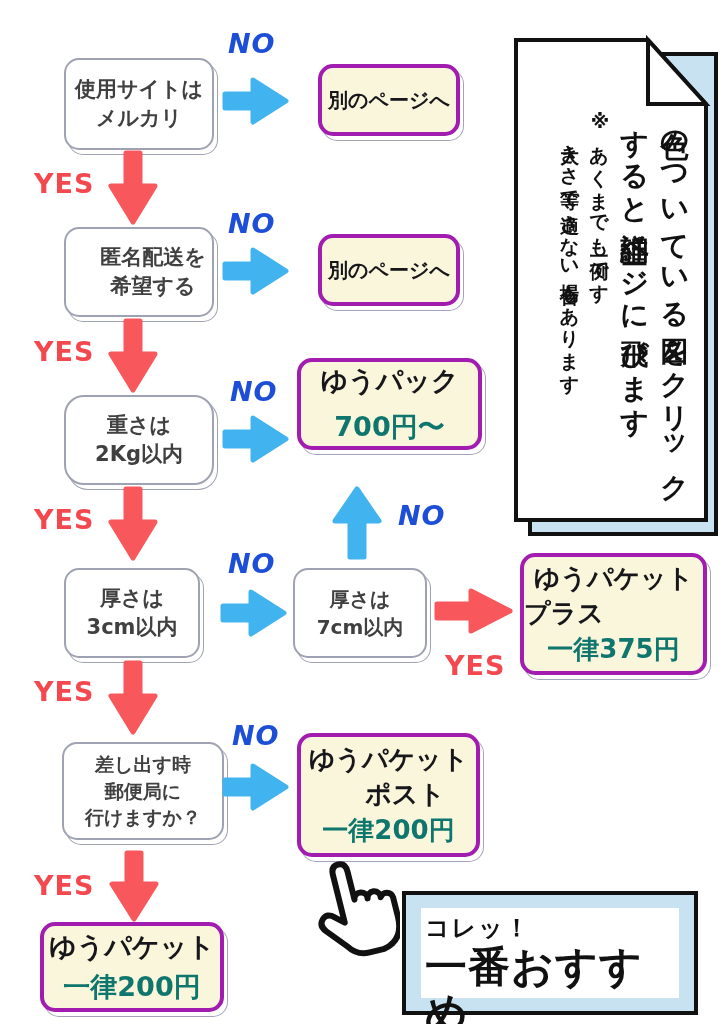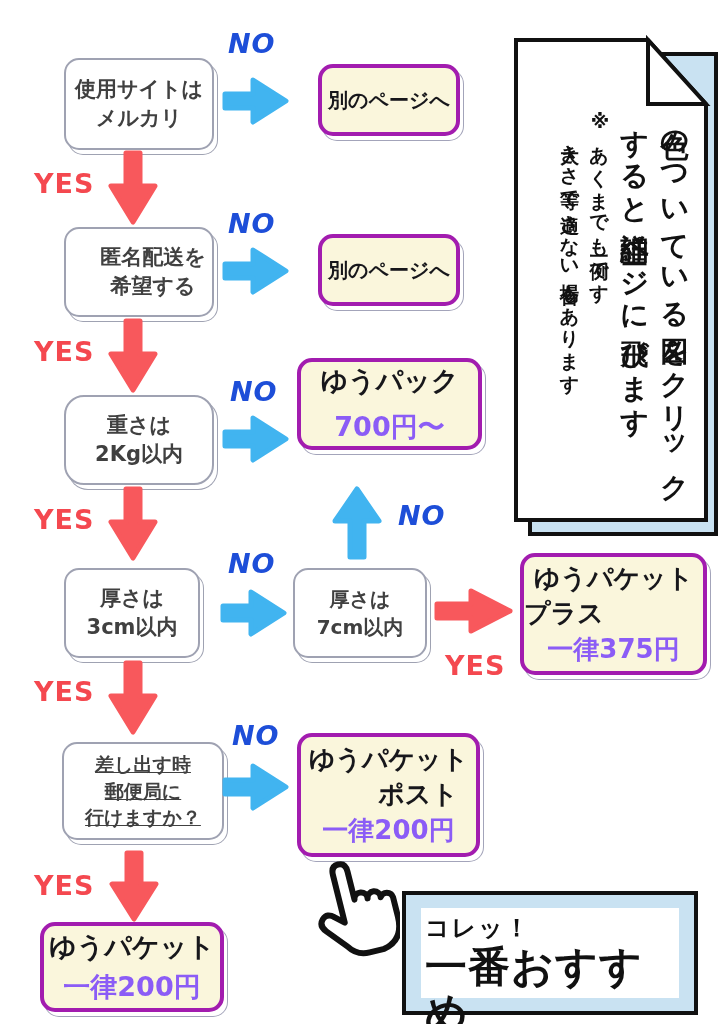--- a/index.html
+++ b/index.html
@@ -19,21 +19,21 @@
     text-align:center; color:#404040; line-height:1.4;
   }
   
   .rbox {
     position:absolute; background:#faf6dc;
     border:4px solid #a21caf; border-radius:15px;
     box-shadow:4px 5px 0 -1px #ffffff, 4px 5px 0 0 #a3a4ba;
     display:flex; flex-direction:column; justify-content:center;
     text-align:center; color:#17171b; line-height:1.35;
   }
-  .price { color:#8b5cf6; }
+  .price { color:#0f766e; }
   .lbl { position:absolute; font-size:27px; letter-spacing:1px; }
   .lbl-no  { color:#1d4ed8;font-style:italic; }
   .lbl-yes { color:#f4484f; }
   .arrow { position:absolute; }
   
   .panel { position:absolute; left:512px; top:14px; width:210px; height:528px; }
   .panel-text {
     position:absolute; left:12px; top:96px; width:174px; height:412px;
     writing-mode:vertical-rl; text-orientation:upright;
     color:#111; line-height:1.18;
@@ -132,32 +132,32 @@
   <div class="rbox" style="left:520px; top:553px; width:187px; height:122px; font-size:26px;">
     <span>ゆうパケット</span>
     <span style="text-align:left; padding-right:16px;">プラス</span>
     <span class="price">一律375円</span>
   </div>
   <div class="lbl lbl-yes abs" style="left:34px; top:676px;">YES</div>
   <svg class="arrow" style="left:104px; top:660px;" width="58" height="76" viewBox="0 0 58 76">
     <path d="M22 3 H36 V36 H51 L29 72 L7 36 H22 Z" fill="#f8585c" stroke="#f8585c" stroke-width="5" stroke-linejoin="round"></path>
   </svg>
 
-  <div class="dbox" style="left:62px; top:742px; width:162px; height:98px; font-size:19px;text-decoration:underline;">
+  <div class="dbox" style="left:62px; top:742px; width:162px; height:98px; font-size:19px;">
     <span>差し出す時</span>
     <span>郵便局に</span>
     <span>行けますか？</span>
   </div>
   <div class="lbl lbl-no abs" style="left:232px; top:720px;">NO</div>
   <svg class="arrow" style="left:222px; top:760px;" width="68" height="54" viewBox="0 0 68 54">
     <path d="M3 20 H31 V6 L64 27 L31 48 V34 H3 Z" fill="#41b4f0" stroke="#41b4f0" stroke-width="5" stroke-linejoin="round"></path>
   </svg>
   <div class="rbox" style="left:297px; top:733px; width:183px; height:124px; font-size:26px;">
     <span>ゆうパケット</span>
-    <span style="text-align:right; padding-right:18px;">ポスト</span>
+    <span style="text-align:right; padding-right:31px;">ポスト</span>
     <span class="price">一律200円</span>
   </div>
   <div class="lbl lbl-yes abs" style="left:34px; top:870px;">YES</div>
   <svg class="arrow" style="left:106px; top:850px;" width="56" height="72" viewBox="0 0 56 72">
     <path d="M21 3 H35 V34 H50 L28 69 L6 34 H21 Z" fill="#f8585c" stroke="#f8585c" stroke-width="5" stroke-linejoin="round"></path>
   </svg>
 
   <div class="rbox" style="left:40px; top:922px; width:184px; height:90px; font-size:27px; gap:4px;">
     <span>ゆうパケット</span>
     <span class="price">一律200円</span>

